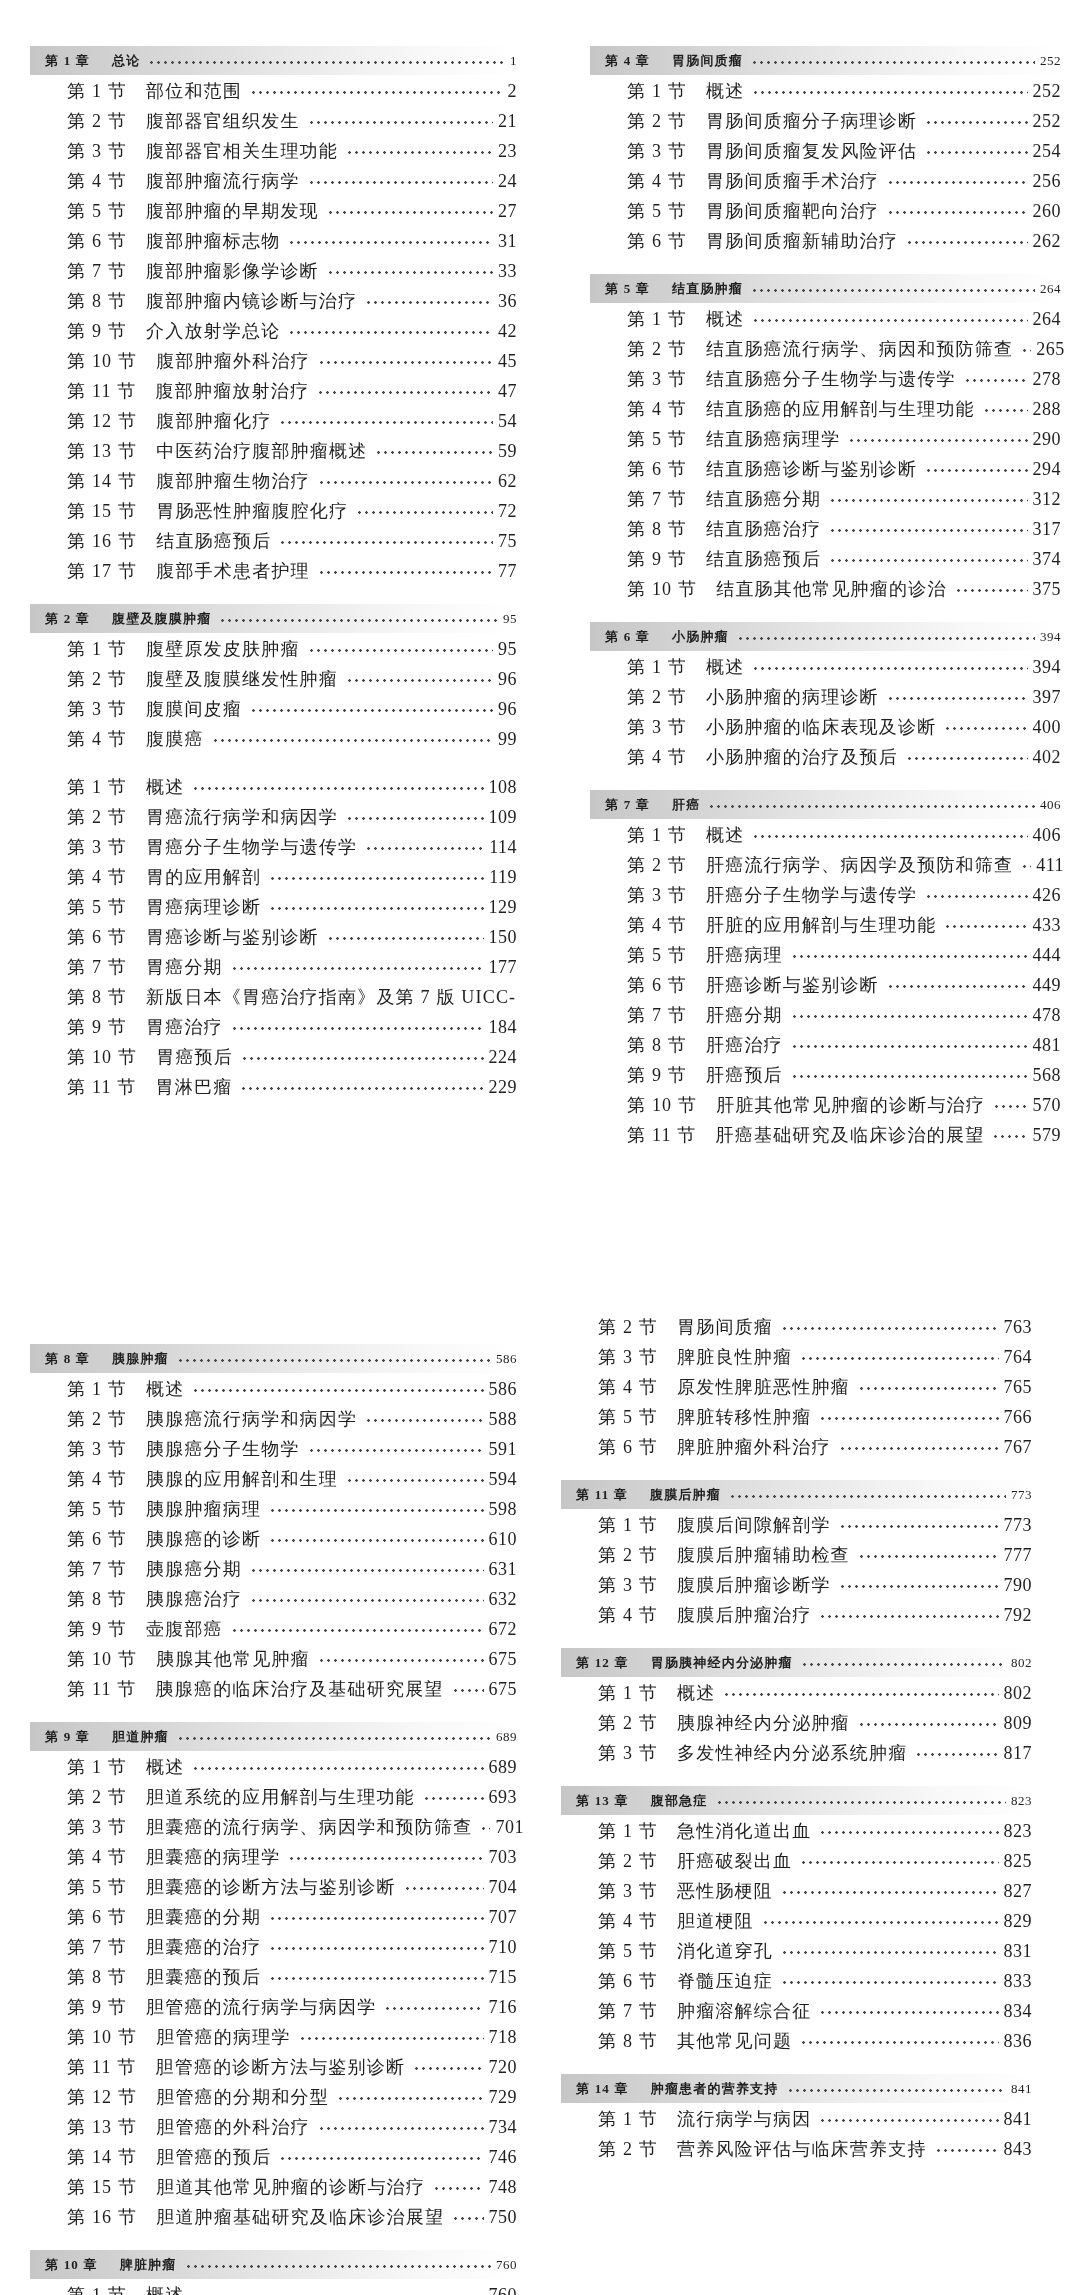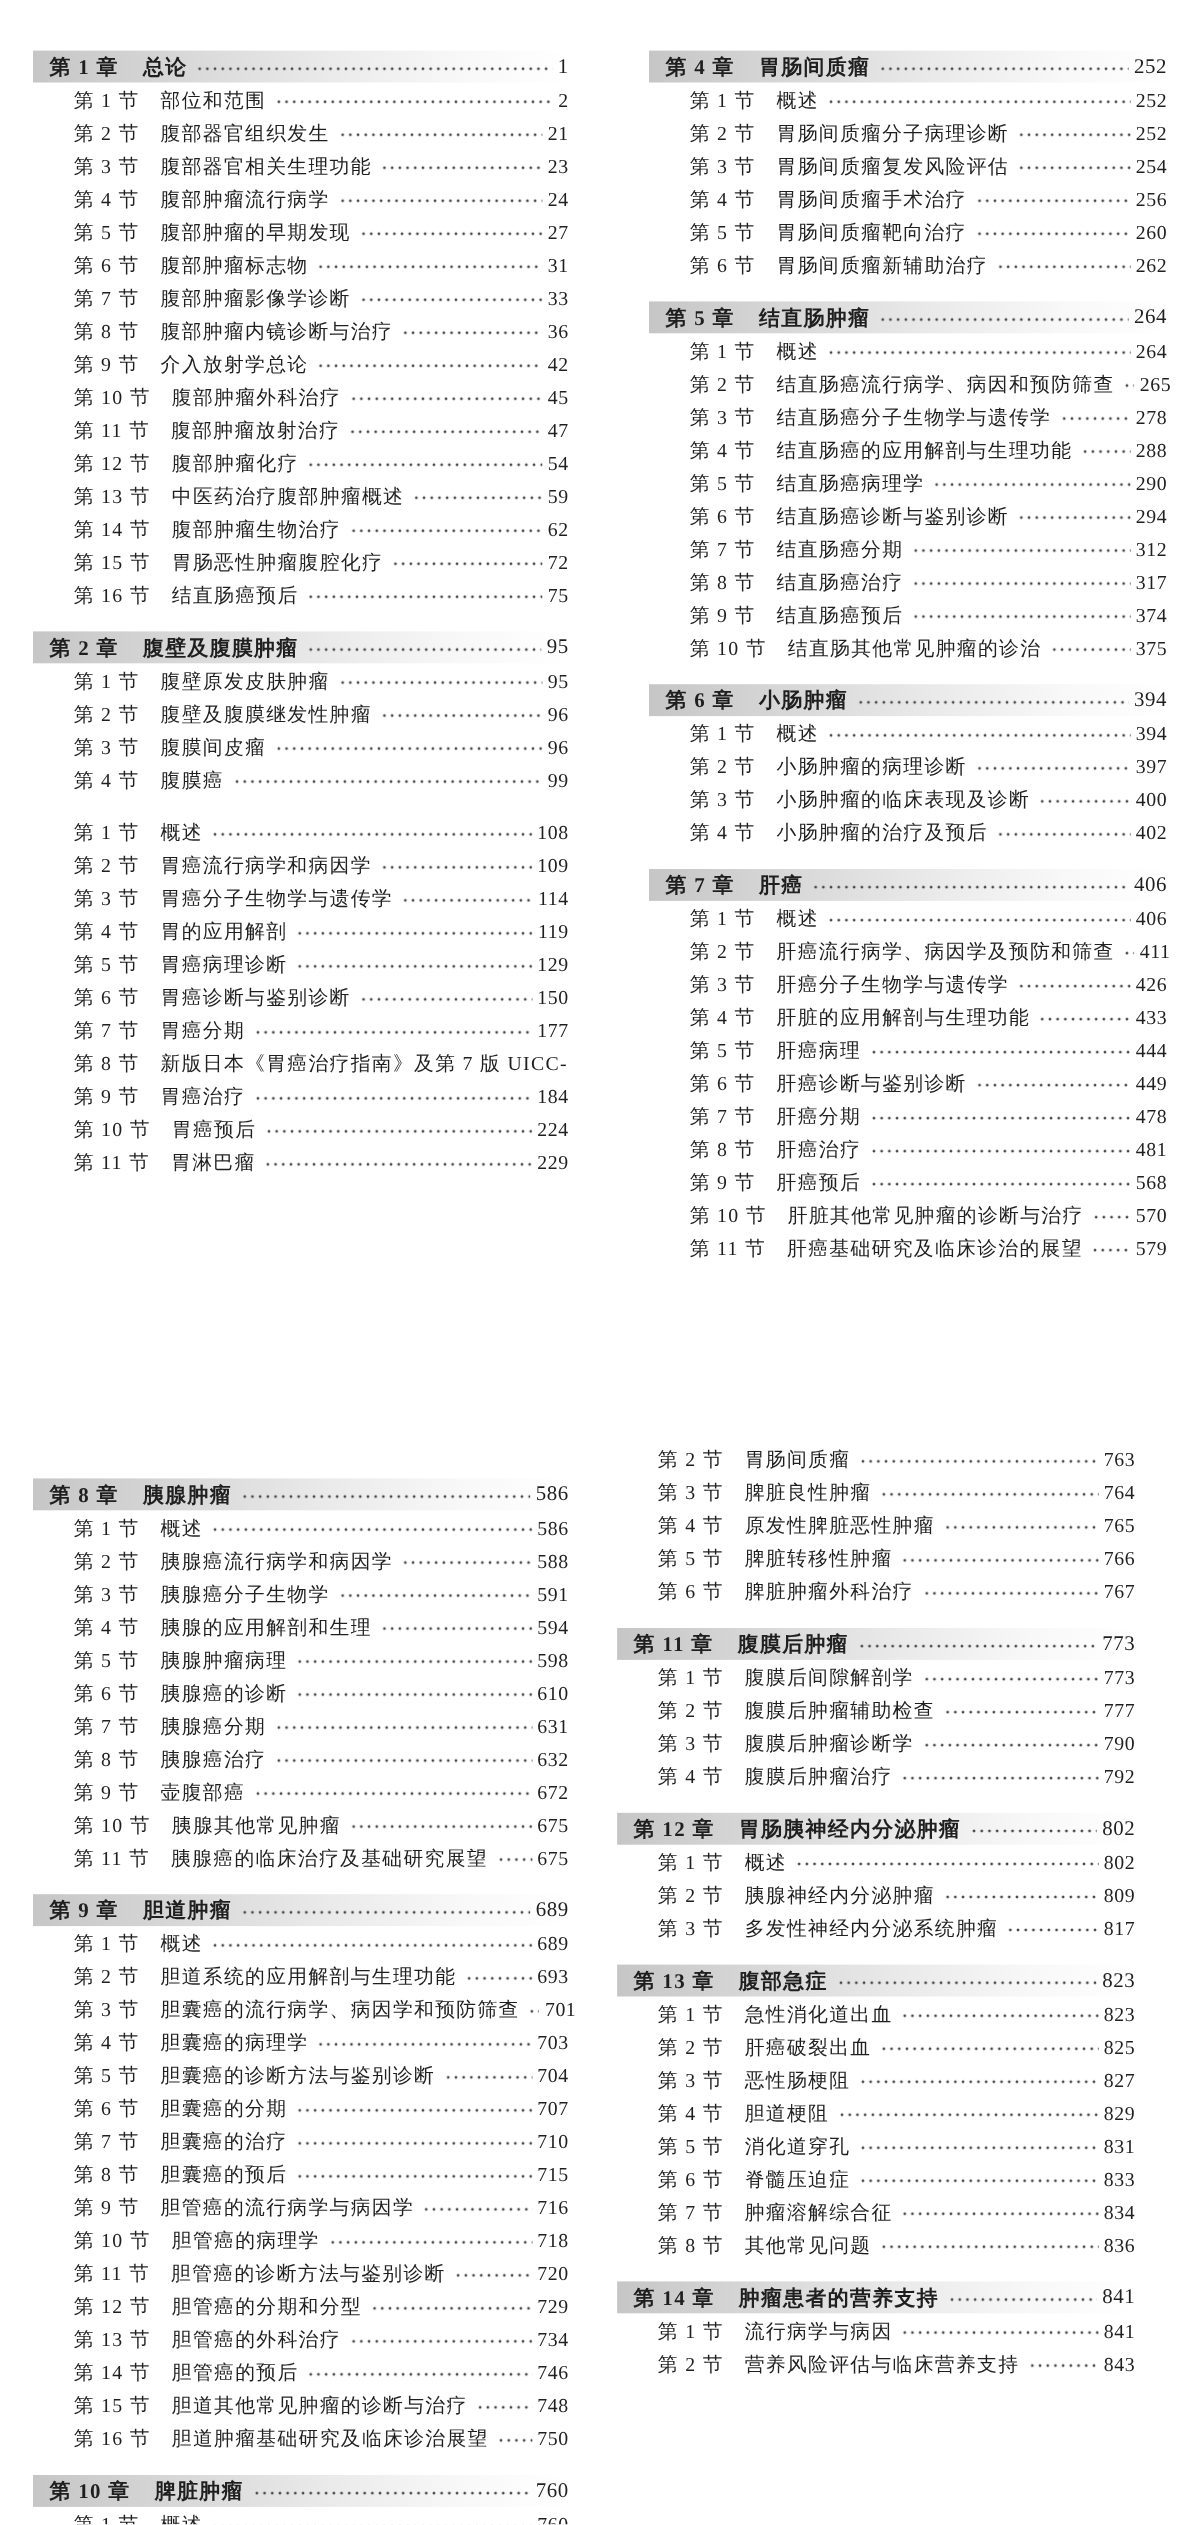--- a/index.html
+++ b/index.html
@@ -41,21 +41,21 @@
     background-repeat: repeat-x;
     background-position: left 13px;
   }
   .row .num { flex: none; letter-spacing: 0.5px; }
 
   .section { padding-left: 37px; }
   .section .label { margin-right: 19px; }
 
   .chapter {
     font-weight: bold;
-    font-size: 19px;
+    font-size: 13px;
     height: 29px;
     margin-bottom: 1px;
     padding-left: 15px;
     background: linear-gradient(to right, #c6c6c6 0%, #d8d8d8 28%, #eaeaea 55%, #f8f8f8 80%, #ffffff 100%);
   }
   .chapter .label { margin-right: 22px; }
   .chapter .num { font-weight: normal; }
 
   .wrap-cont { padding-left: 110px; }
 </style>
@@ -160,20 +160,26 @@
           <span class="title">胃肠恶性肿瘤腹腔化疗</span>
           <span class="leader"></span>
           <span class="num">72</span>
         </div>
         <div class="row section">
           <span class="label">第 16 节</span>
           <span class="title">结直肠癌预后</span>
           <span class="leader"></span>
           <span class="num">75</span>
         </div>
+        <div class="row section">
+          <span class="label">第 17 节</span>
+          <span class="title">腹部手术患者护理</span>
+          <span class="leader"></span>
+          <span class="num">77</span>
+        </div>
       </div>
       <div class="block">
         <div class="row chapter">
           <span class="label">第 2 章</span>
           <span class="title">腹壁及腹膜肿瘤</span>
           <span class="leader"></span>
           <span class="num">95</span>
         </div>
         <div class="row section">
           <span class="label">第 1 节</span>

